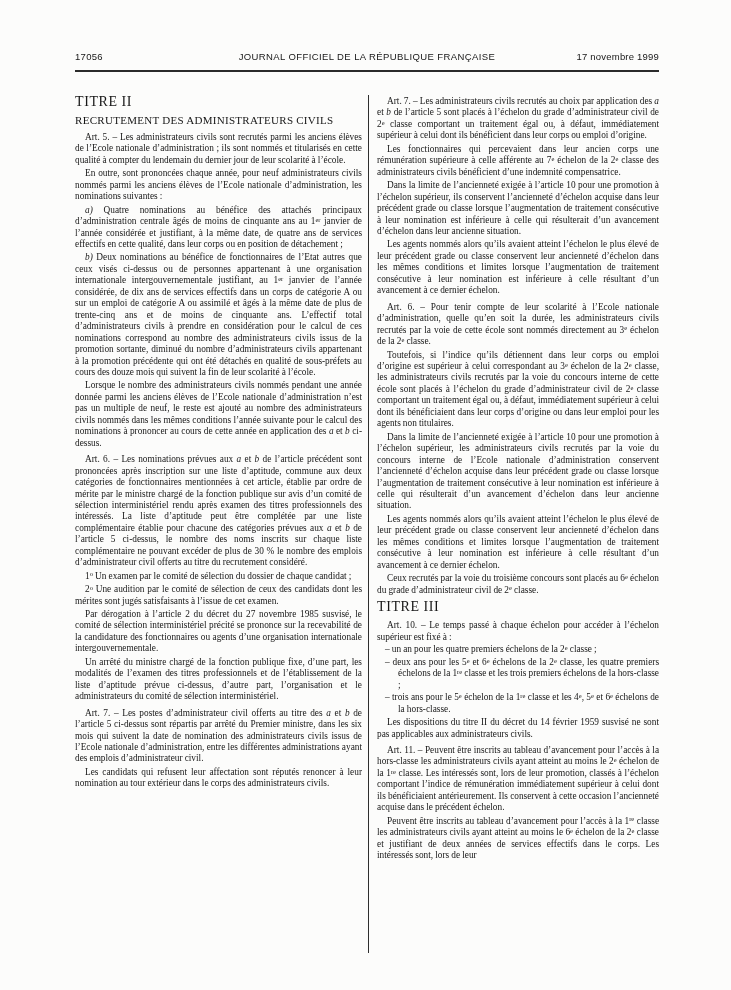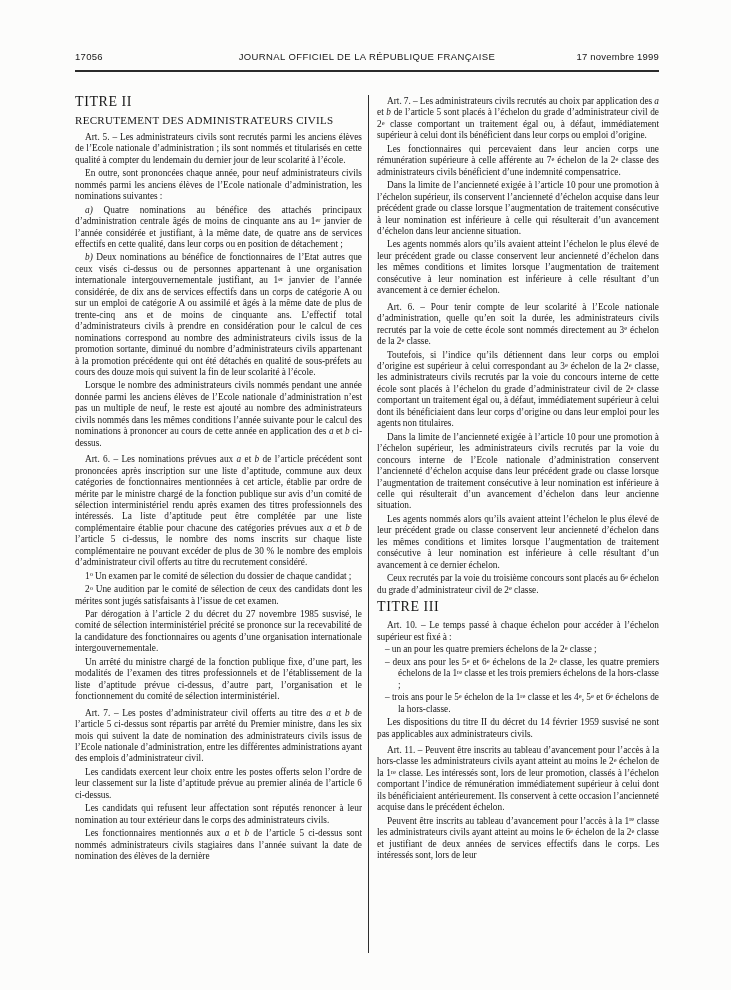--- a/index.html
+++ b/index.html
@@ -81,25 +81,23 @@
       <div class="heading">RECRUTEMENT DES ADMINISTRATEURS CIVILS</div>
       <div class="p art"><b>Art. 5.</b> – Les administrateurs civils sont recrutés parmi les anciens élèves de l’Ecole nationale d’administration ; ils sont nommés et titularisés en cette qualité à compter du lendemain du dernier jour de leur scolarité à l’école.</div>
       <div class="p">En outre, sont prononcées chaque année, pour neuf administrateurs civils nommés parmi les anciens élèves de l’Ecole nationale d’administration, les nominations suivantes :</div>
       <div class="p"><i>a)</i> Quatre nominations au bénéfice des attachés principaux d’administration centrale âgés de moins de cinquante ans au 1<sup>er</sup> janvier de l’année considérée et justifiant, à la même date, de quatre ans de services effectifs en cette qualité, dans leur corps ou en position de détachement ;</div>
       <div class="p"><i>b)</i> Deux nominations au bénéfice de fonctionnaires de l’Etat autres que ceux visés ci-dessus ou de personnes appartenant à une organisation internationale intergouvernementale justifiant, au 1<sup>er</sup> janvier de l’année considérée, de dix ans de services effectifs dans un corps de catégorie A ou sur un emploi de catégorie A ou assimilé et âgés à la même date de plus de trente-cinq ans et de moins de cinquante ans. L’effectif total d’administrateurs civils à prendre en considération pour le calcul de ces nominations correspond au nombre des administrateurs civils issus de la promotion sortante, diminué du nombre d’administrateurs civils appartenant à la promotion précédente qui ont été détachés en qualité de sous-préfets au cours des douze mois qui suivent la fin de leur scolarité à l’école.</div>
       <div class="p">Lorsque le nombre des administrateurs civils nommés pendant une année donnée parmi les anciens élèves de l’Ecole nationale d’administration n’est pas un multiple de neuf, le reste est ajouté au nombre des administrateurs civils nommés dans les mêmes conditions l’année suivante pour le calcul des nominations à prononcer au cours de cette année en application des <i>a</i> et <i>b</i> ci-dessus.</div>
       <div class="p art"><b>Art. 6.</b> – Les nominations prévues aux <i>a</i> et <i>b</i> de l’article précédent sont prononcées après inscription sur une liste d’aptitude, commune aux deux catégories de fonctionnaires mentionnées à cet article, établie par ordre de mérite par le ministre chargé de la fonction publique sur avis d’un comité de sélection interministériel rendu après examen des titres professionnels des intéressés. La liste d’aptitude peut être complétée par une liste complémentaire établie pour chacune des catégories prévues aux <i>a</i> et <i>b</i> de l’article 5 ci-dessus, le nombre des noms inscrits sur chaque liste complémentaire ne pouvant excéder de plus de 30 % le nombre des emplois d’administrateur civil offerts au titre du recrutement considéré.</div>
       <div class="p">1<sup>o</sup> Un examen par le comité de sélection du dossier de chaque candidat ;</div>
       <div class="p">2<sup>o</sup> Une audition par le comité de sélection de ceux des candidats dont les mérites sont jugés satisfaisants à l’issue de cet examen.</div>
       <div class="p">Par dérogation à l’article 2 du décret du 27 novembre 1985 susvisé, le comité de sélection interministériel précité se prononce sur la recevabilité de la candidature des fonctionnaires ou agents d’une organisation internationale intergouvernementale.</div>
-      <div class="p">Un arrêté du ministre chargé de la fonction publique fixe, d’une part, les modalités de l’examen des titres professionnels et de l’établissement de la liste d’aptitude prévue ci-dessus, d’autre part, l’organisation et le fonctionnement du comité de sélection interministériel.</div>
+      <div class="p">Un arrêté du ministre chargé de la fonction publique fixe, d’une part, les modalités de l’examen des titres professionnels et de l’établissement de la liste d’aptitude prévue ci-dessus, d’autre part, l’organisation et le administrateurs du comité de sélection interministériel.</div>
       <div class="p art"><b>Art. 7.</b> – Les postes d’administrateur civil offerts au titre des <i>a</i> et <i>b</i> de l’article 5 ci-dessus sont répartis par arrêté du Premier ministre, dans les six mois qui suivent la date de nomination des administrateurs civils issus de l’Ecole nationale d’administration, entre les différentes administrations ayant des emplois d’administrateur civil.</div>
-      <div class="p">Les candidats exercent leur choix entre les postes offerts selon l’ordre de leur classement sur la liste d’aptitude prévue au premier alinéa de l’article 6 ci-dessus.</div>
       <div class="p">Les candidats qui refusent leur affectation sont réputés renoncer à leur nomination au tour extérieur dans le corps des administrateurs civils.</div>
-      <div class="p">Les fonctionnaires mentionnés aux <i>a</i> et <i>b</i> de l’article 5 ci-dessus sont nommés administrateurs civils stagiaires dans l’année suivant la date de nomination des élèves de la dernière</div>
     </div>
   <div class="column-divider"></div>
   <div class="col" id="col-right">
       <div class="p art"><b>Art. 7.</b> – Les administrateurs civils recrutés au choix par application des <i>a</i> et <i>b</i> de l’article 5 sont placés à l’échelon du grade d’administrateur civil de 2<sup>e</sup> classe comportant un traitement égal ou, à défaut, immédiatement supérieur à celui dont ils bénéficient dans leur corps ou emploi d’origine.</div>
       <div class="p">Les fonctionnaires qui percevaient dans leur ancien corps une rémunération supérieure à celle afférente au 7<sup>e</sup> échelon de la 2<sup>e</sup> classe des administrateurs civils bénéficient d’une indemnité compensatrice.</div>
       <div class="p">Dans la limite de l’ancienneté exigée à l’article 10 pour une promotion à l’échelon supérieur, ils conservent l’ancienneté d’échelon acquise dans leur précédent grade ou classe lorsque l’augmentation de traitement consécutive à leur nomination est inférieure à celle qui résulterait d’un avancement d’échelon dans leur ancienne situation.</div>
       <div class="p">Les agents nommés alors qu’ils avaient atteint l’échelon le plus élevé de leur précédent grade ou classe conservent leur ancienneté d’échelon dans les mêmes conditions et limites lorsque l’augmentation de traitement consécutive à leur nomination est inférieure à celle résultant d’un avancement à ce dernier échelon.</div>
       <div class="p art"><b>Art. 6.</b> – Pour tenir compte de leur scolarité à l’Ecole nationale d’administration, quelle qu’en soit la durée, les administrateurs civils recrutés par la voie de cette école sont nommés directement au 3<sup>e</sup> échelon de la 2<sup>e</sup> classe.</div>
       <div class="p">Toutefois, si l’indice qu’ils détiennent dans leur corps ou emploi d’origine est supérieur à celui correspondant au 3<sup>e</sup> échelon de la 2<sup>e</sup> classe, les administrateurs civils recrutés par la voie du concours interne de cette école sont placés à l’échelon du grade d’administrateur civil de 2<sup>e</sup> classe comportant un traitement égal ou, à défaut, immédiatement supérieur à celui dont ils bénéficiaient dans leur corps d’origine ou dans leur emploi pour les agents non titulaires.</div>
       <div class="p">Dans la limite de l’ancienneté exigée à l’article 10 pour une promotion à l’échelon supérieur, les administrateurs civils recrutés par la voie du concours interne de l’Ecole nationale d’administration conservent l’ancienneté d’échelon acquise dans leur précédent grade ou classe lorsque l’augmentation de traitement consécutive à leur nomination est inférieure à celle qui résulterait d’un avancement d’échelon dans leur ancienne situation.</div>

